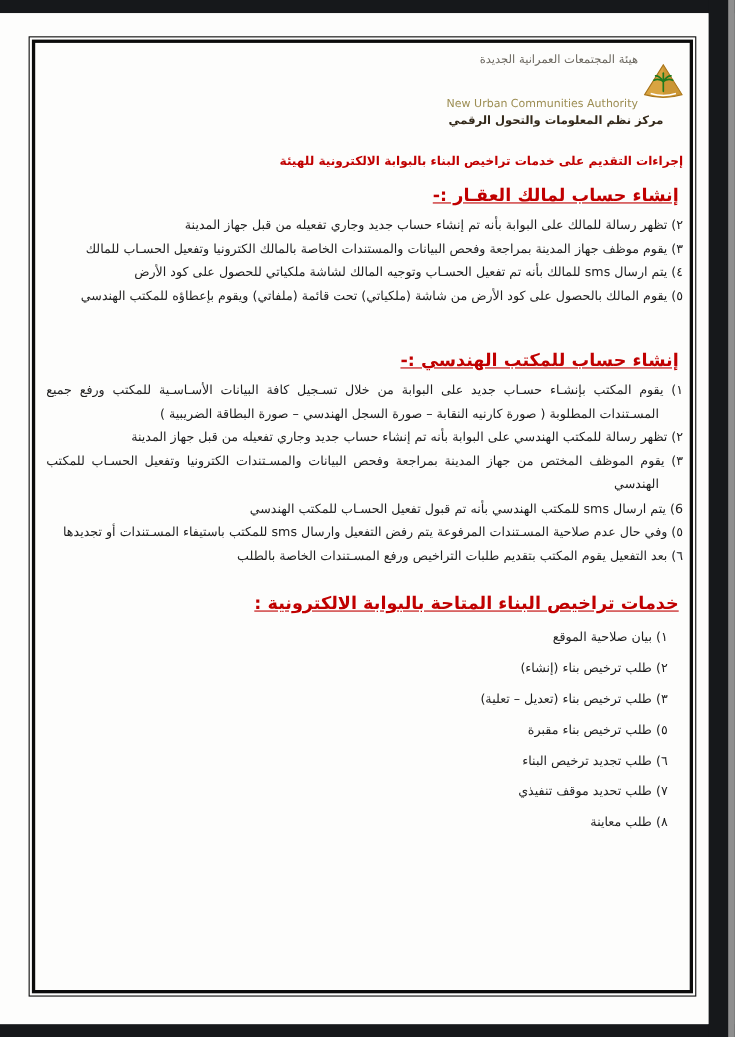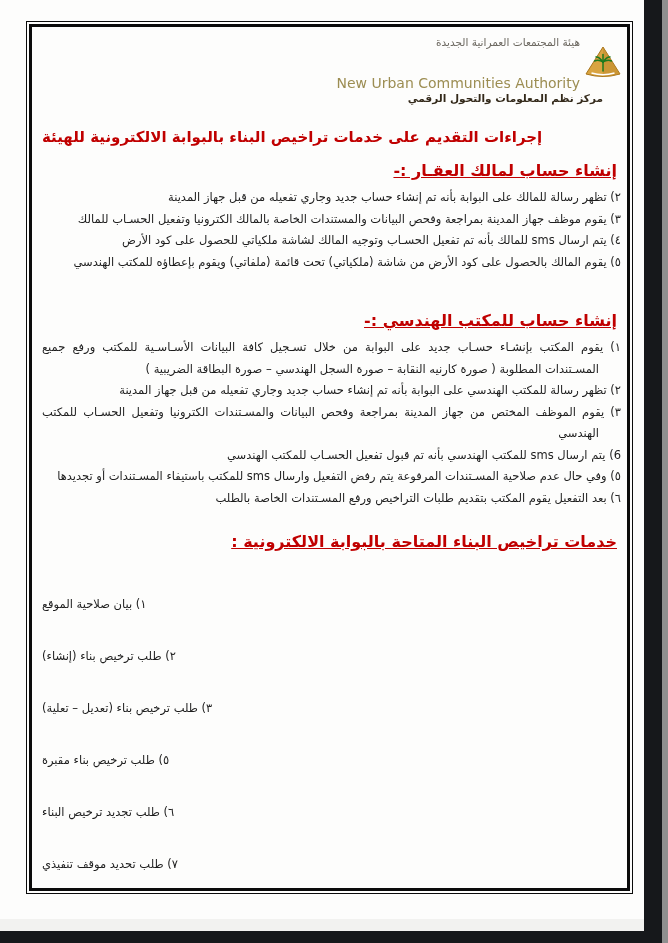--- a/index.html
+++ b/index.html
@@ -18,70 +18,70 @@
     direction:rtl;
   }
   
   .band-top{position:absolute;left:0;top:0;width:668px;height:12px;background:#16181b;}
   .band-bottom{position:absolute;left:0;top:931px;width:668px;height:12px;background:#16181b;}
   .band-right{position:absolute;left:644px;top:0;width:24px;height:943px;background:#16181b;}
   .band-right-light{position:absolute;left:662px;top:0;width:6px;height:943px;background:#8f8f8f;}
 
   
   .page{
-    position:absolute;left:0;top:0;width:644px;height:919px;
+    position:absolute;left:0;top:12px;width:644px;height:919px;
     background:#fdfdfc;
   }
 
   
   .frame-outer{
     position:absolute;left:26px;top:21px;width:607px;height:873px;
     border:1.5px solid #0b0b0b;padding:2px;
   }
   .frame-inner{
     width:100%;height:100%;
     border:3px solid #0b0b0b;
     padding:8px 6px 0 10px;
     overflow:hidden;
   }
 
   
   .hdr{display:flex;flex-direction:column;align-items:flex-start;}
   .org-row{display:flex;align-items:center;gap:5px;}
   .org-names{text-align:right;}
   .org-ar{font-size:10.5px;color:#6b675f;line-height:14px;}
-  .org-en{font-size:14px;color:var(--org-en-olive);line-height:12px;margin-top:28px;}
+  .org-en{font-size:10px;color:var(--org-en-olive);line-height:12px;margin-top:28px;}
   .logo{width:36px;height:32px;flex:0 0 auto;}
   .dept{font-size:10.5px;font-weight:bold;color:#33291a;margin:3px 18px 0 0;}
 
   
   .title{
-    margin:24px 0 0 0;text-align:left;
-    font-size:15px;font-weight:bold;color:var(--heading-red);
+    margin:24px 0 0 0;text-align:right;
+    font-size:11px;font-weight:bold;color:var(--heading-red);
   }
 
   
   .sec{margin-top:15px;}
   .sec-heading{
     margin:0 4px 7px 0;font-size:16px;font-weight:bold;
     color:var(--heading-red);text-decoration:underline;
     display:inline-block;
   }
   .items{list-style:none;margin:0;padding:0;}
   .item{
     font-size:11.5px;line-height:21.5px;color:var(--body-text);
     text-align:justify;
     padding-right:22px;text-indent:-22px;  
   }
   .sec-2{margin-top:38px;}
   .sec-3{margin-top:23px;}
   .sec-3 .sec-heading{margin-bottom:11px;}
   .sec-3 .item{
-    padding-right:14px;text-indent:0;text-align:left;
-    line-height:20px;margin-bottom:8px;margin-top:32px;
+    padding-right:14px;text-indent:0;text-align:right;
+    line-height:20px;margin-bottom:8px;
   }
 </style>
 </head>
 <body>
 
 <div class="band-top"></div>
 <div class="band-bottom"></div>
 <div class="band-right"></div>
 <div class="band-right-light"></div>
 

